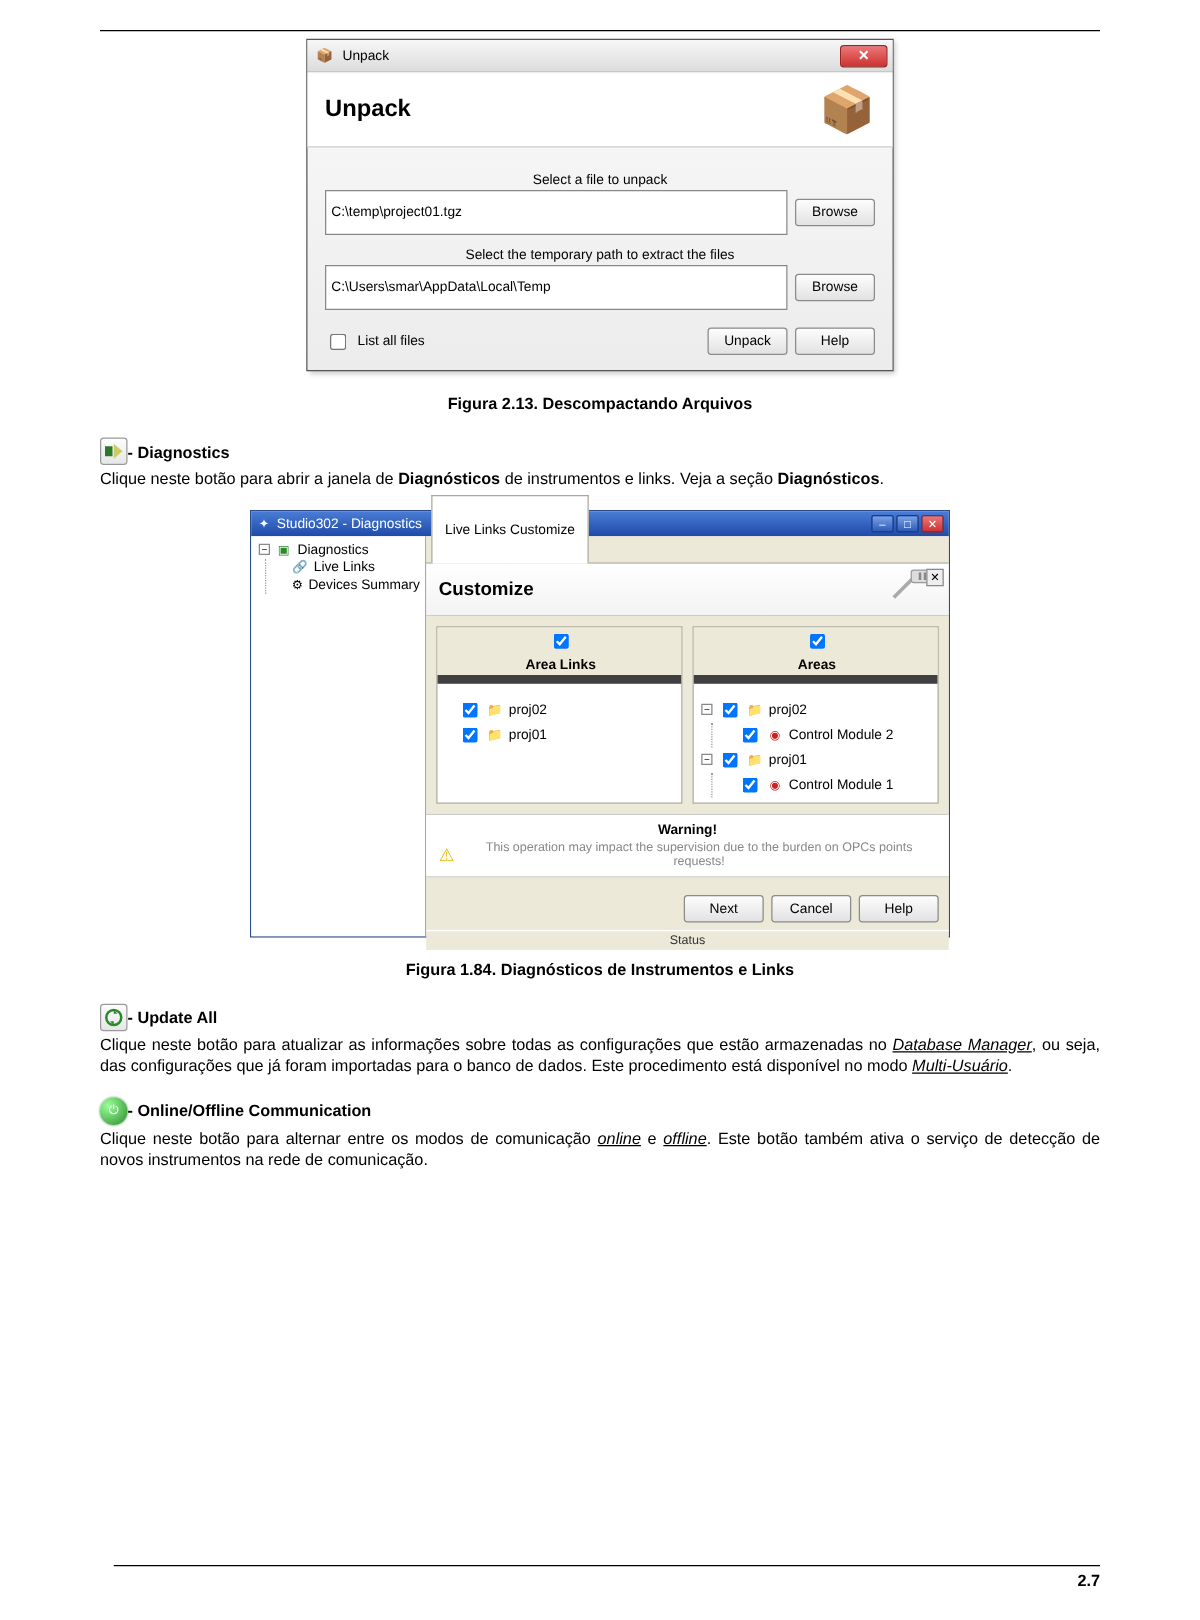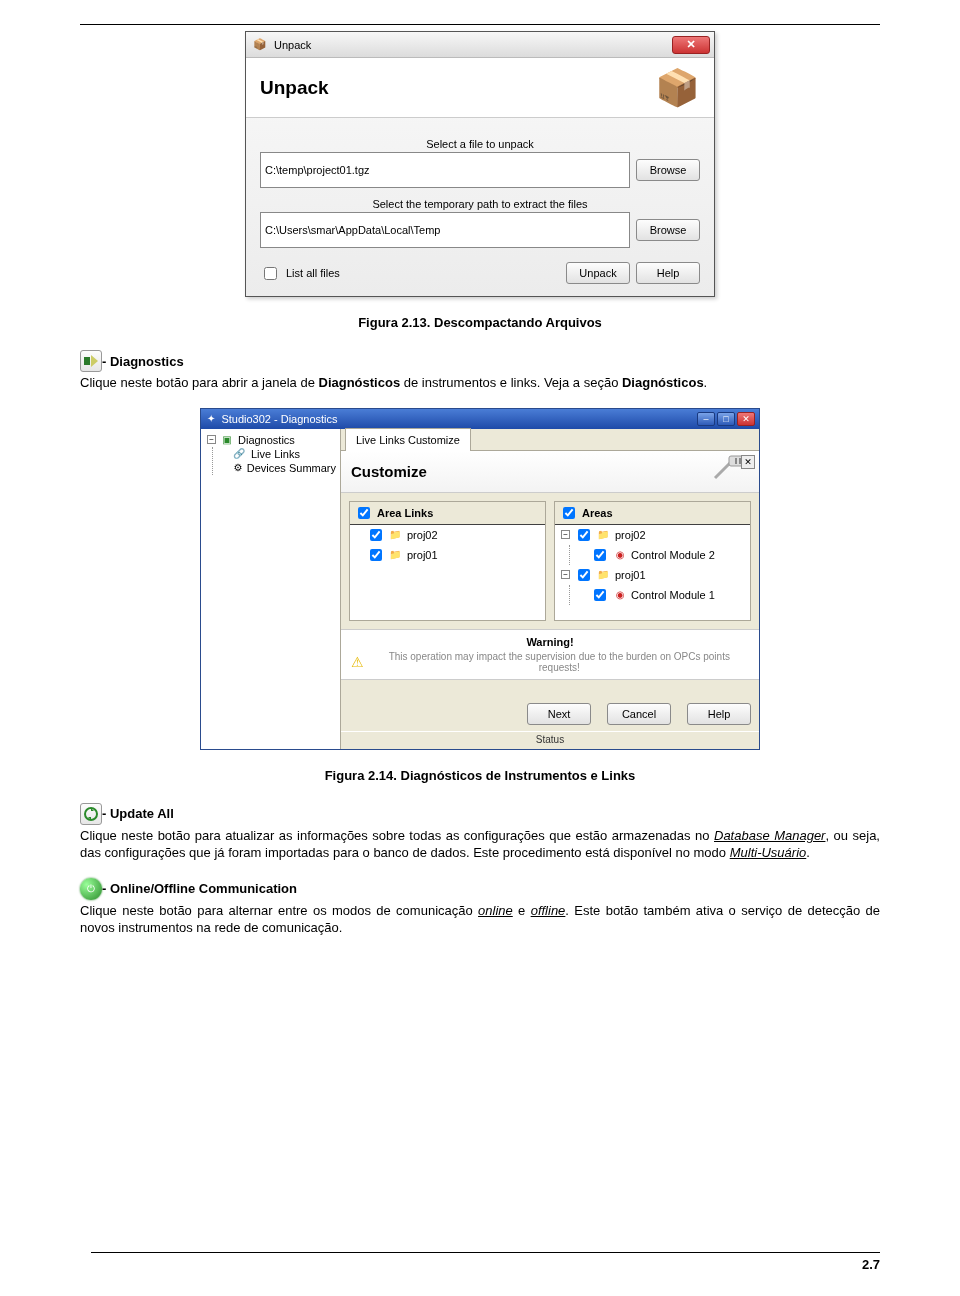--- a/index.html
+++ b/index.html
@@ -159,21 +159,21 @@
   .mini-icon { width: 14px; height: 12px; display: inline-flex; align-items: center; justify-content: center; font-size: 10px; }
   .green { color: #2a8a2a; }
   .red { color: #c22; }
   .blue { color: #336; }
   .studio-main { flex: 1; display: flex; flex-direction: column; }
   .studio-tab {
     display: flex; align-items: flex-end; height: 22px;
     background: #ece9d8; padding-left: 4px; border-bottom: 1px solid #aca899;
   }
   .studio-tab span {
-    padding: 5px 10px; background: #fff; border: 1px solid #aca899;
+    padding: 21px 10px; background: #fff; border: 1px solid #aca899;
     border-bottom: none; font-size: 11px; position: relative; top: 1px;
   }
   .customize-banner {
     height: 42px; background: linear-gradient(#fff,#f3f3f3);
     border-bottom: 1px solid #ccc;
     display: flex; align-items: center; justify-content: space-between;
     padding: 0 10px; font-size: 15px; font-weight: bold;
   }
   .connector-icon { font-size: 24px; color: #888; }
   .close-x {
@@ -185,34 +185,35 @@
     flex: 1; padding: 8px 8px; background: #ece9d8; position: relative;
   }
   .two-col { display: flex; gap: 8px; }
   .panel {
     flex: 1; background: #fff; border: 1px solid #aca899;
     min-height: 120px; padding: 4px 4px;
   }
   .panel-header {
     display: flex; align-items: center; gap: 4px;
     padding: 2px; background: #ece9d8; font-weight: bold;
-    margin: -4px -4px 0 -4px; border-bottom: 1px solid #404040;
+    margin: -4px -4px 11px -4px; border-bottom: 7px solid #404040;
     padding-left: 4px;
+    flex-direction: column;
   }
   .panel-header input { width: 12px; height: 12px; }
   .warning-bar {
     margin: 8px -8px 0 -8px;
     background: #fff; border-top: 1px solid #ccc; border-bottom: 1px solid #ccc;
     padding: 6px 10px;
   }
   .warning-title { font-weight: bold; font-size: 11px; }
   .warning-row { display: flex; align-items: center; gap: 6px; margin-top: 3px; color: #888; font-size: 10px; }
   .warn-triangle { color: #e6b800; font-size: 14px; }
   .studio-footer {
-    display: flex; justify-content: flex-end; gap: 16px;
+    display: flex; justify-content: flex-end; gap: 6px;
     padding: 6px 8px; background: #ece9d8;
   }
   .status-bar {
     height: 18px; background: #ece9d8; border-top: 1px solid #fff;
     padding: 2px 6px; font-size: 10px; color: #333;
   }
   .footer-line { border-top: 1.5px solid #000; margin-top: 30px; }
   .page-num { text-align: right; font-weight: bold; font-size: 13px; margin-top: 4px; }
   .small-check { width: 12px; height: 12px; }
 </style>
@@ -387,21 +388,21 @@
           <div class="studio-footer">
             <div class="win-btn">Next</div>
             <div class="win-btn">Cancel</div>
             <div class="win-btn">Help</div>
           </div>
           <div class="status-bar">Status</div>
         </div>
       </div>
     </div>
   </div>
-  <div class="fig-caption">Figura 2.14. Diagnósticos de Instrumentos e Links</div>
+  <div class="fig-caption">Figura 1.84. Diagnósticos de Instrumentos e Links</div>
 
   <div class="tool-icon-row">
     <span class="tool-icon">
       <svg width="16" height="16" viewBox="0 0 16 16">
           <circle cx="8" cy="8" r="6" fill="none" stroke="#2a8a2a" stroke-width="2"></circle>
           <path d="M8 2 L11 5 L8 5 Z" fill="#2a8a2a"></path>
           <path d="M8 14 L5 11 L8 11 Z" fill="#2a8a2a"></path>
         </svg>
     </span>
     <span class="bold"> - Update All</span>

